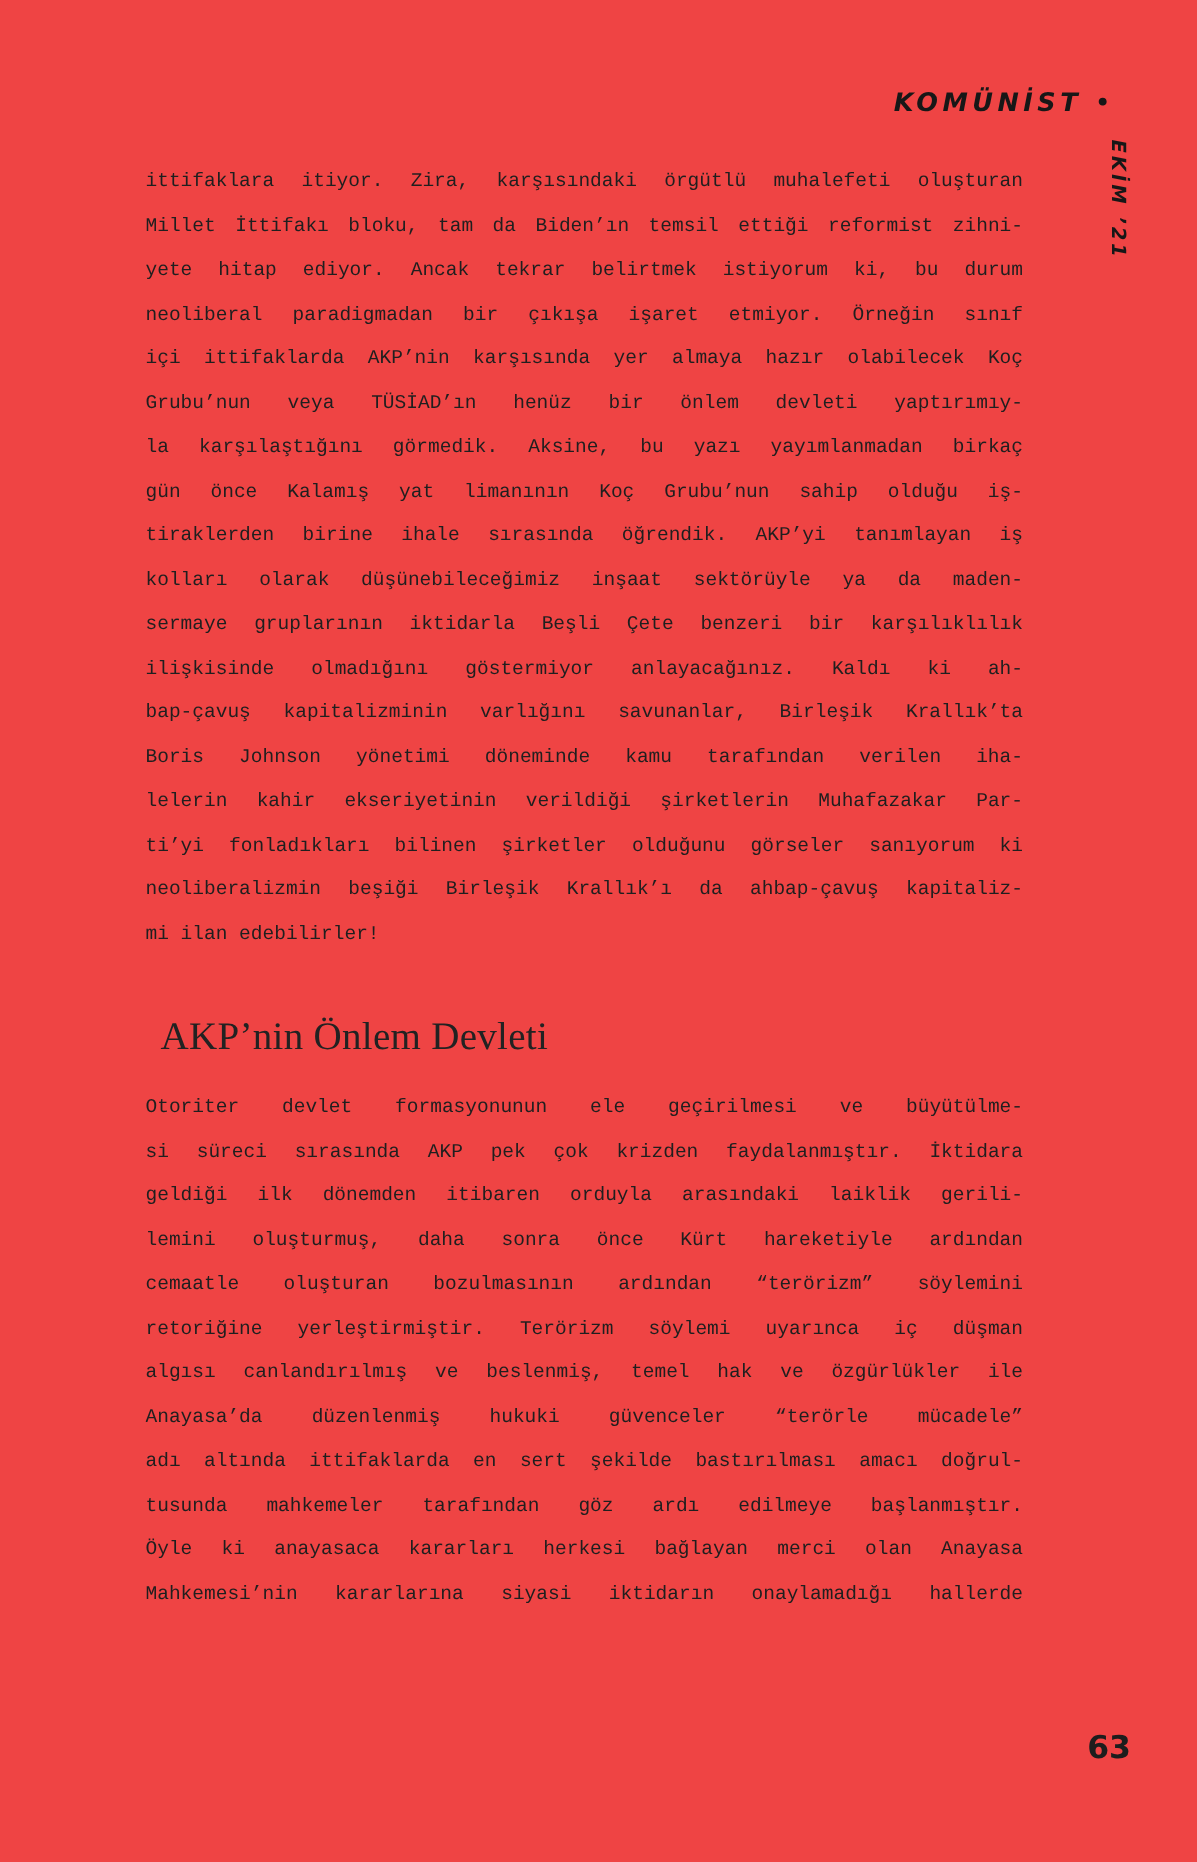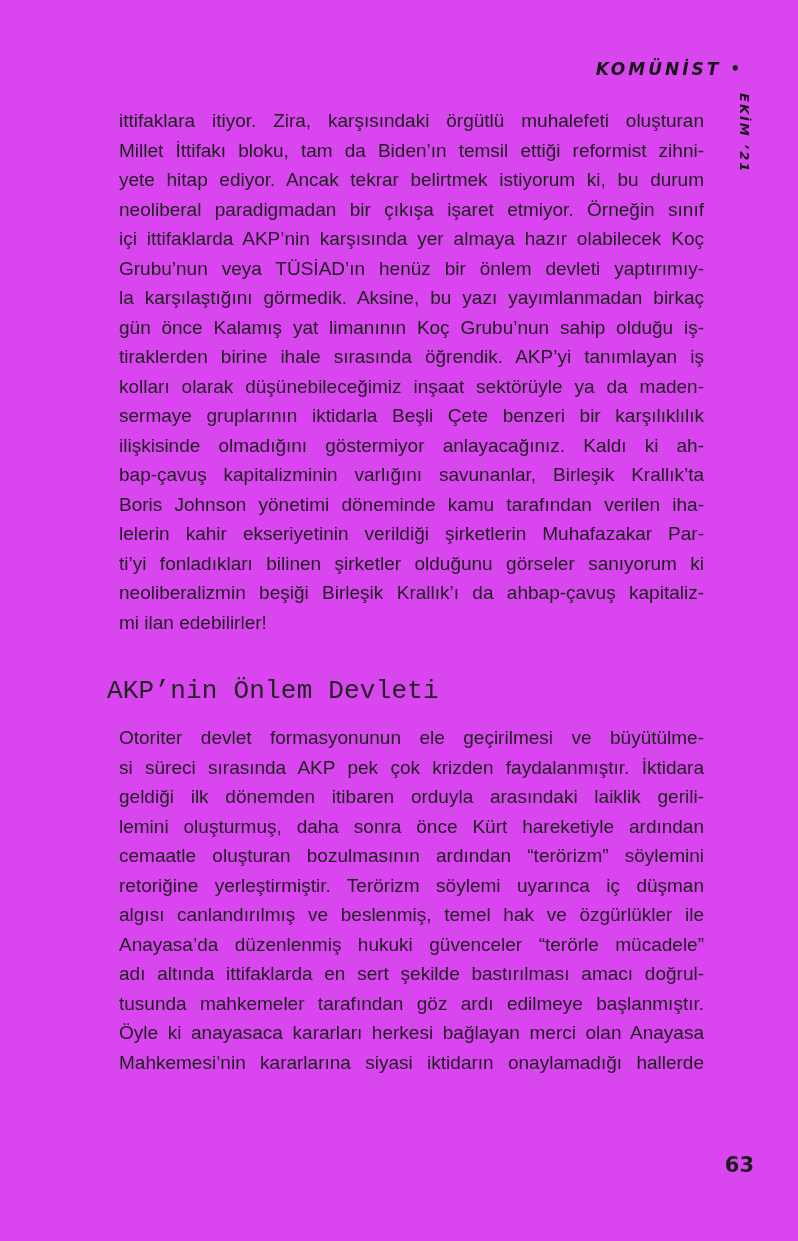--- a/index.html
+++ b/index.html
@@ -1,21 +1,21 @@
 <!DOCTYPE html>
 <html><head>
 <meta charset="utf-8">
 <style>
   html, body { margin: 0; padding: 0; background: #e8e8e8; }
   .page {
     position: relative;
     width: 798px;
     height: 1241px;
     margin: 0 auto;
-    background: #d946ef;
+    background: #ef4444;
     color: #1f1f1f;
     overflow: hidden;
   }
   .masthead {
     position: absolute;
     top: 59px;
     right: 58px;
     font-family: "DejaVu Sans", sans-serif;
     font-style: italic;
     font-weight: 700;
@@ -39,44 +39,44 @@
     font-family: "DejaVu Sans", sans-serif;
     font-style: italic;
     font-weight: 700;
     font-size: 13px;
     letter-spacing: 2px;
     color: #171717;
     white-space: nowrap;
   }
   .para {
     position: absolute;
-    left: 119px;
+    left: 97px;
     width: 585px;
-    font-family: Liberation Sans, sans-serif;
-    font-size: 19px;
+    font-family: Liberation Mono, monospace;
+    font-size: 13px;
   }
   .para-1 { top: 106px; }
   .para-2 { top: 723px; }
   .line {
     height: 29.5px;
     line-height: 29.5px;
     text-align: justify;
     text-align-last: justify;
     overflow: hidden;
     white-space: nowrap;
   }
   .para-end .line:last-child {
     text-align-last: left;
   }
   .heading {
     position: absolute;
     left: 107px;
     top: 676px;
     margin: 0;
-    font-family: Liberation Mono, monospace;
+    font-family: Liberation Serif, serif;
     font-weight: 400;
     font-size: 26px;
     letter-spacing: 0.2px;
     color: #222222;
   }
   .pagenum {
     position: absolute;
     top: 1153px;
     right: 44px;
     font-family: "DejaVu Sans", sans-serif;

